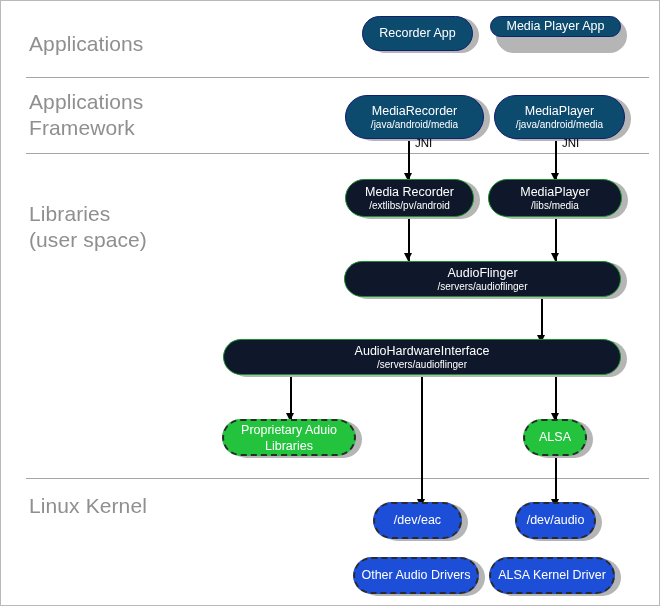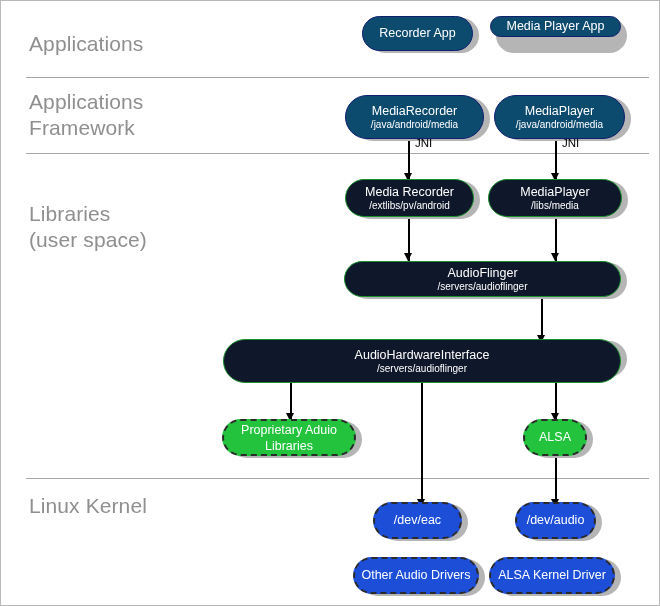--- a/index.html
+++ b/index.html
@@ -173,21 +173,21 @@
     <span class="t2">/libs/media</span>
   </div>
 
   <div class="shadow" style="left:349px; top:262px; width:277px; height:36px;"></div>
   <div class="node green" style="left:343px; top:260px; width:277px; height:36px;">
     <span class="t1">AudioFlinger</span>
     <span class="t2">/servers/audioflinger</span>
   </div>
 
   <div class="shadow" style="left:228px; top:340px; width:398px; height:36px;"></div>
-  <div class="node green" style="left:222px; top:338px; width:398px; height:44px;">
+  <div class="node green" style="left:222px; top:338px; width:398px; height:36px;">
     <span class="t1">AudioHardwareInterface</span>
     <span class="t2">/servers/audioflinger</span>
   </div>
 
   <div class="shadow" style="left:227px; top:420px; width:134px; height:37px;"></div>
   <div class="node green-dash two-line-plain" style="left:221px; top:418px; width:134px; height:37px;justify-content:flex-end;">
     <span class="t1">Proprietary Aduio Libraries</span>
   </div>
 
   <div class="shadow" style="left:528px; top:420px; width:64px; height:37px;"></div>

